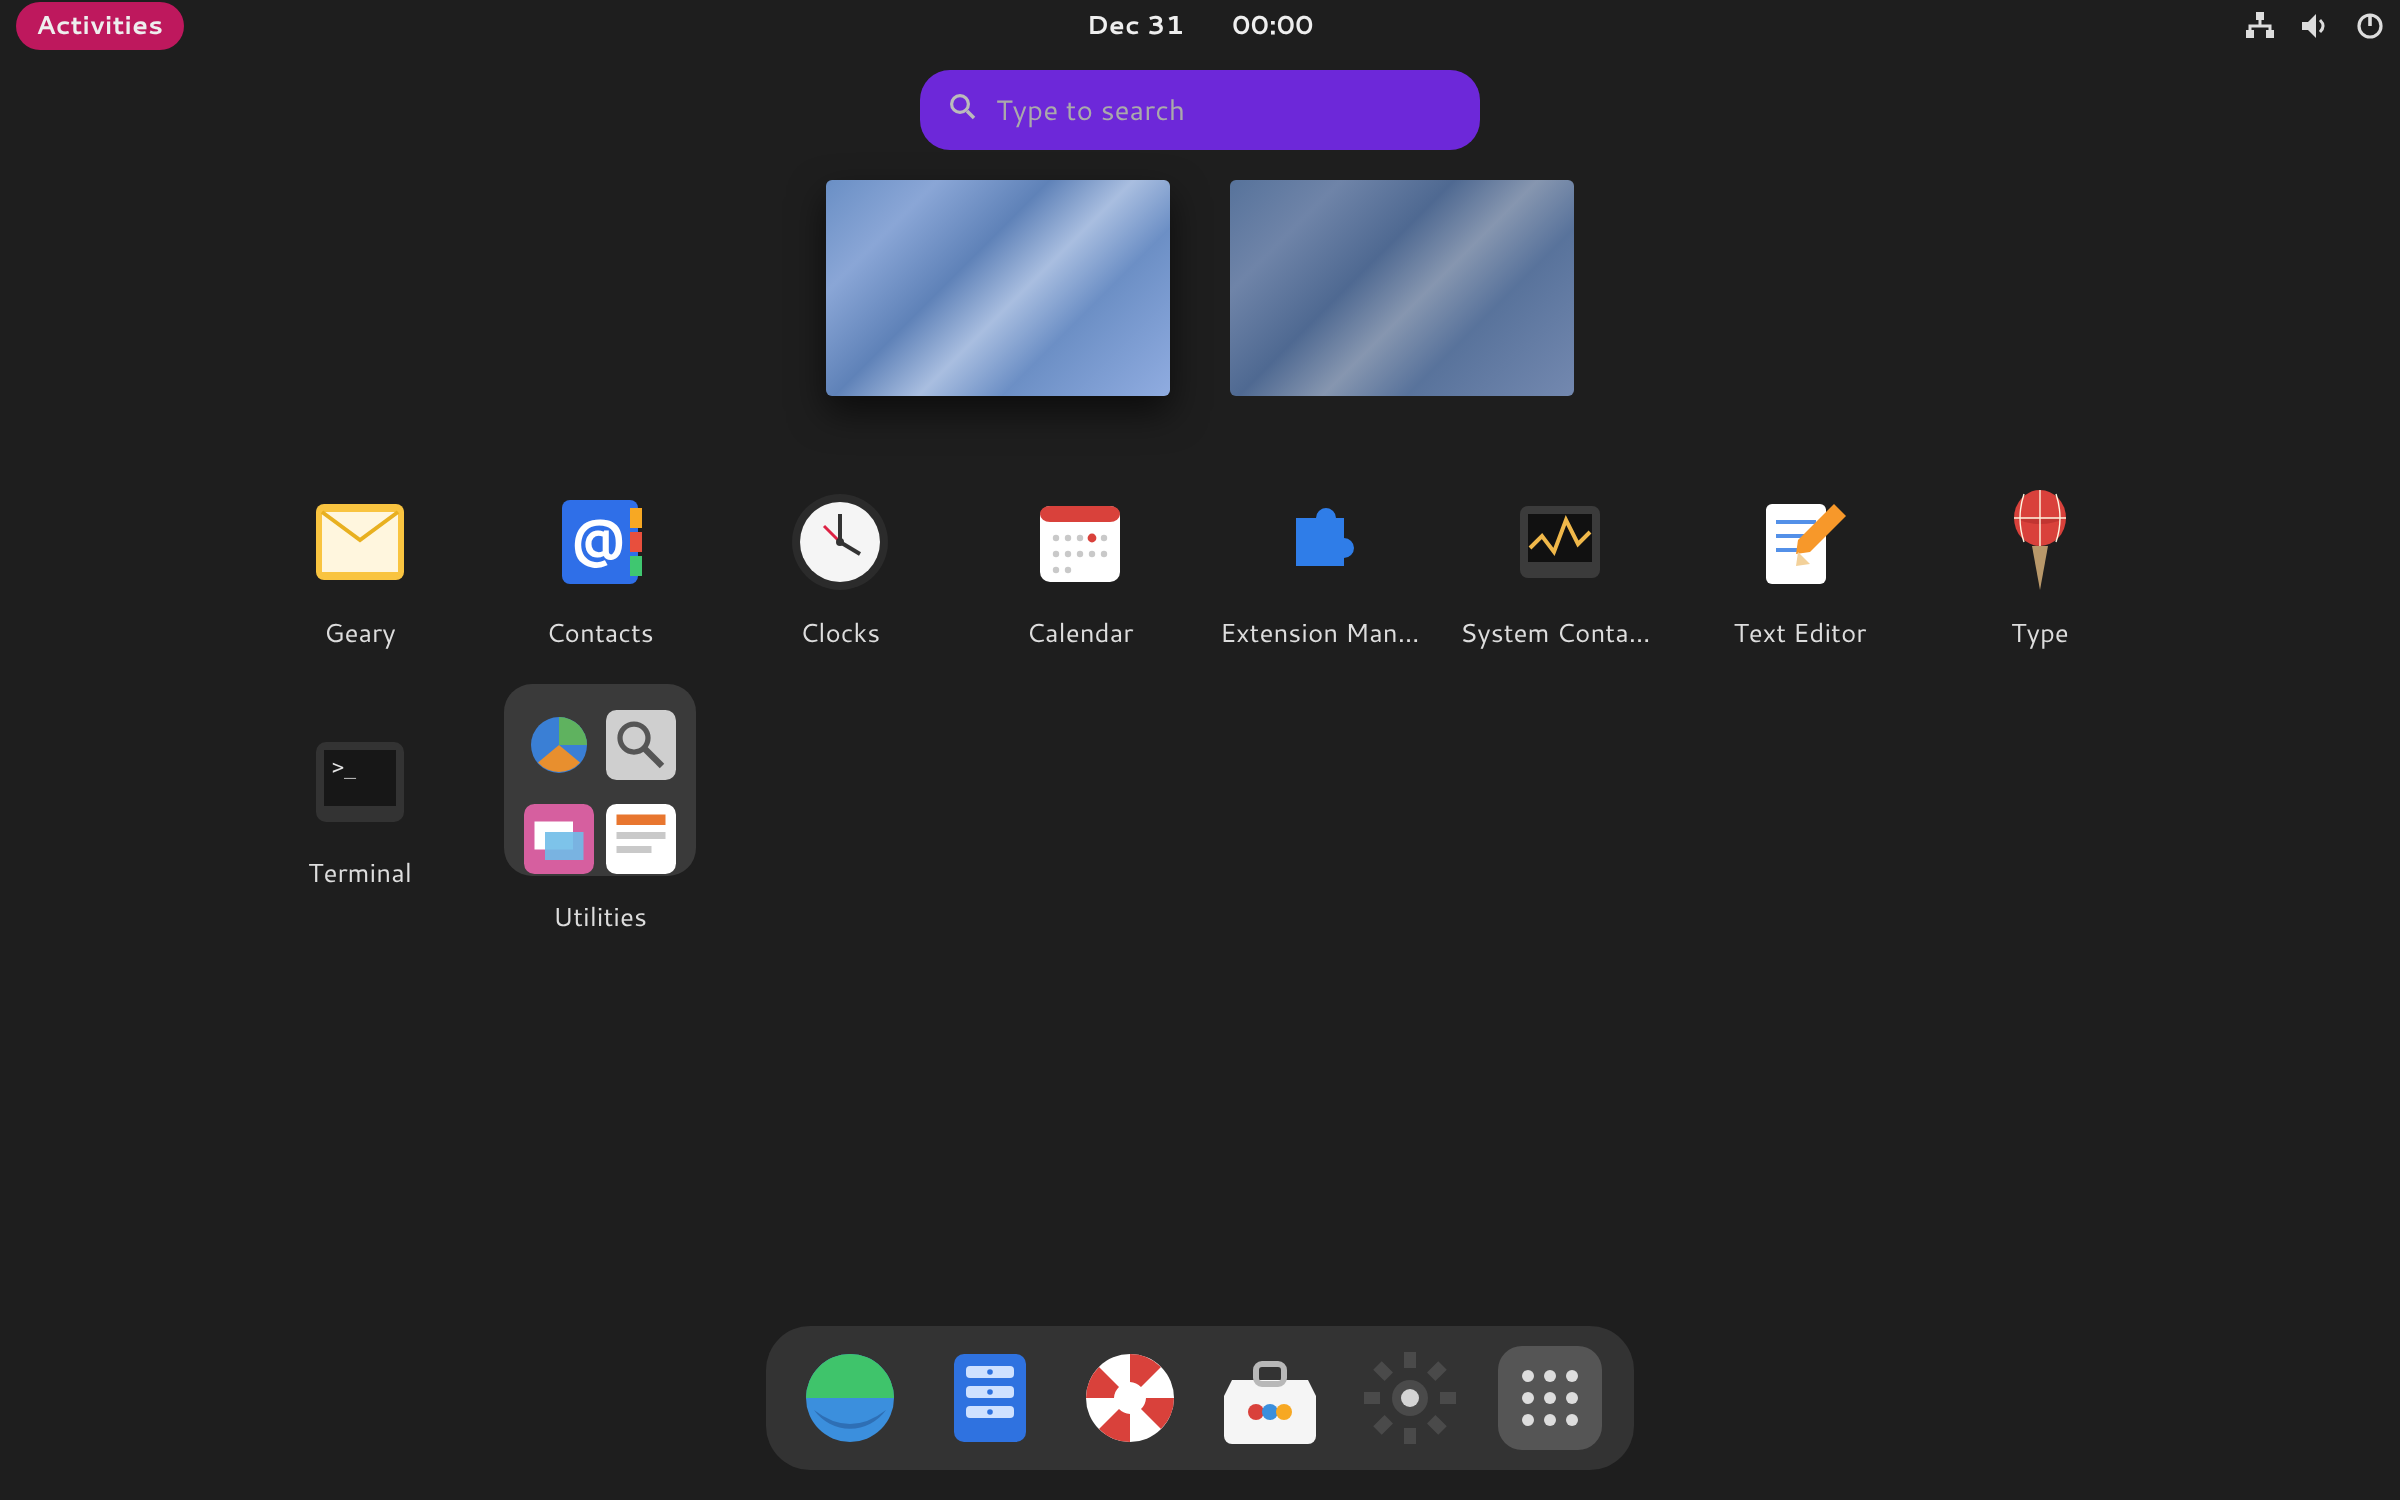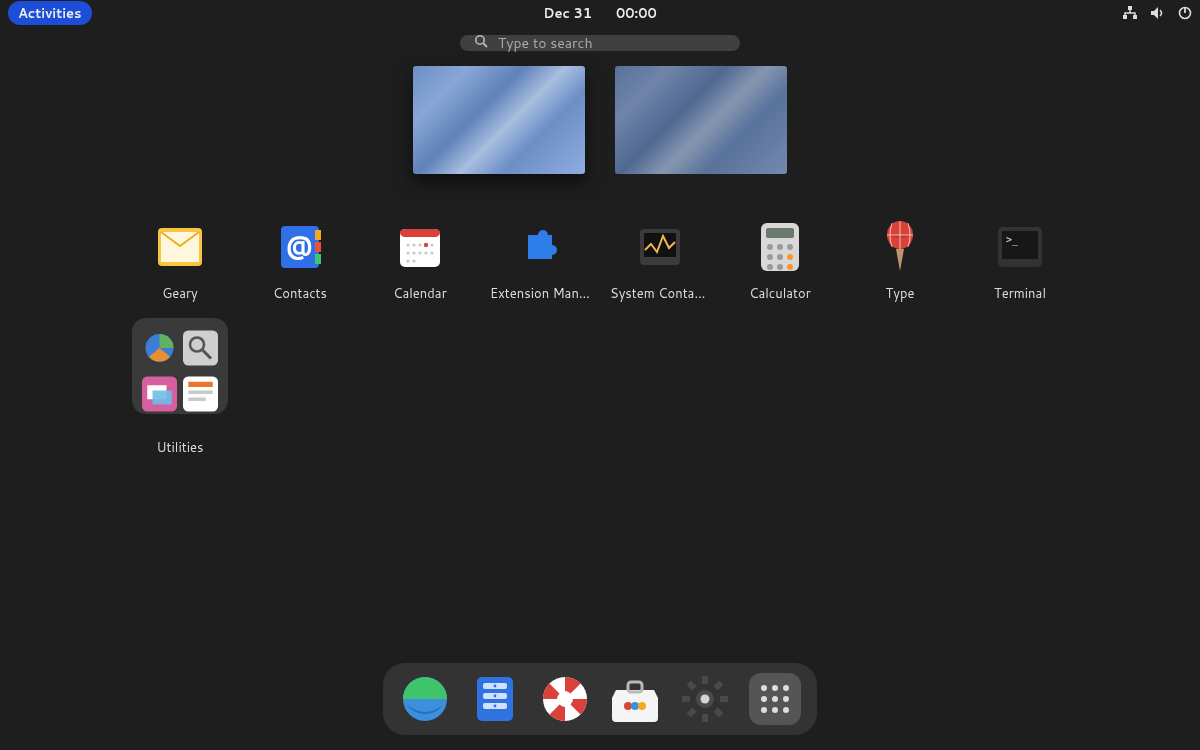--- a/index.html
+++ b/index.html
@@ -13,21 +13,21 @@
   }
   
   .topbar {
     height: 26px;
     display: flex; align-items: center;
     padding: 0 8px;
     font-size: 13px;
     position: relative;
   }
   .activities-btn {
-    background: #1d4ed8;
+    background: #be185d;
     border-radius: 13px;
     padding: 3px 10px;
     font-size: 13px;
     font-weight: 600;
     cursor: pointer;
   }
   .clock {
     position: absolute;
     left: 50%; transform: translateX(-50%);
     font-weight: 700;
@@ -35,22 +35,22 @@
     display: flex; gap: 24px;
   }
   .status-area {
     margin-left: auto;
     display: flex; gap: 12px; align-items: center;
   }
   .status-area svg { display: block; }
   
   .search-wrap { display: flex; justify-content: center; margin-top: 9px; }
   .search-box {
-    width: 280px; height: 16px;
-    background: #404040;
+    width: 280px; height: 40px;
+    background: #6d28d9;
     border-radius: 15px;
     display: flex; align-items: center;
     padding: 0 14px;
     gap: 10px;
     color: #aaa;
     font-size: 14px;
   }
   
   .workspaces {
     display: flex; justify-content: center; gap: 30px;
@@ -91,21 +91,21 @@
     background: #3a3a3a;
     border-radius: 14px;
     display: grid;
     grid-template-columns: 1fr 1fr;
     grid-template-rows: 1fr 1fr;
     gap: 6px;
     padding: 10px;
     margin-top: -22px;
   }
   .folder-tile .mini { width: 100%; height: 100%; border-radius: 3px; }
-  .app.folder { gap: 24px; }
+  .app.folder { gap: 12px; }
   
   .dock {
     position: absolute;
     bottom: 15px; left: 50%; transform: translateX(-50%);
     background: #333333;
     border-radius: 22px;
     padding: 10px 16px;
     display: flex; gap: 18px; align-items: center;
   }
   .dock-icon { width: 52px; height: 52px; display:flex;align-items:center;justify-content:center; cursor:pointer; }
@@ -186,20 +186,33 @@
           <rect x="40" y="8" width="6" height="10" fill="#f7a823"></rect>
           <rect x="40" y="20" width="6" height="10" fill="#e84f3d"></rect>
           <rect x="40" y="32" width="6" height="10" fill="#3fc770"></rect>
           <text x="24" y="32" font-size="26" font-weight="700" text-anchor="middle" fill="#fff">@</text>
         </svg>
     </div>
     <div class="app-label">Contacts</div>
   </div>
 
 
+  <div class="app">
+    <div class="app-icon">
+      <svg width="52" height="52" viewBox="0 0 52 52">
+          <circle cx="26" cy="26" r="24" fill="#2b2b2b"></circle>
+          <circle cx="26" cy="26" r="20" fill="#f5f5f5"></circle>
+          <line x1="26" y1="26" x2="26" y2="12" stroke="#333" stroke-width="2"></line>
+          <line x1="26" y1="26" x2="36" y2="32" stroke="#333" stroke-width="2"></line>
+          <line x1="26" y1="26" x2="18" y2="18" stroke="#d24" stroke-width="1.5"></line>
+          <circle cx="26" cy="26" r="2" fill="#333"></circle>
+        </svg>
+    </div>
+    <div class="app-label">Clocks</div>
+  </div>
 
   <div class="app">
     <div class="app-icon">
       <svg width="48" height="48" viewBox="0 0 48 48">
           <rect x="4" y="6" width="40" height="38" rx="5" fill="#fff"></rect>
           <rect x="4" y="6" width="40" height="8" rx="5" fill="#d9413b"></rect>
           <g fill="#c9c9c9">
             <circle cx="12" cy="22" r="1.6"></circle>
             <circle cx="18" cy="22" r="1.6"></circle>
             <circle cx="24" cy="22" r="1.6"></circle>
@@ -232,41 +245,34 @@
     <div class="app-icon">
       <svg width="50" height="50" viewBox="0 0 50 50">
           <rect x="5" y="7" width="40" height="36" rx="4" fill="#3b3b3b"></rect>
           <rect x="9" y="11" width="32" height="24" fill="#111"></rect>
           <polyline points="10,28 16,22 22,30 28,14 34,26 40,20" fill="none" stroke="#f0b84a" stroke-width="2"></polyline>
         </svg>
     </div>
     <div class="app-label">System Contacts</div>
   </div>
 
-
-  <div class="app">
-    <div class="app-icon">
-      <svg width="46" height="52" viewBox="0 0 46 52">
-          <rect x="4" y="2" width="38" height="48" rx="6" fill="#d8d8d8"></rect>
-          <rect x="9" y="7" width="28" height="10" rx="2" fill="#6b7a6e"></rect>
-          <g fill="#9a9a9a">
-            <circle cx="13" cy="26" r="3"></circle>
-            <circle cx="23" cy="26" r="3"></circle>
-            <circle cx="33" cy="26" r="3"></circle>
-            <circle cx="13" cy="36" r="3"></circle>
-            <circle cx="23" cy="36" r="3"></circle>
-            <circle cx="13" cy="46" r="3"></circle>
-            <circle cx="23" cy="46" r="3"></circle>
-          </g>
-          <circle cx="33" cy="36" r="3" fill="#f7982a"></circle>
-          <rect x="30" y="43" width="6" height="6" rx="3" fill="#f7982a"></rect>
-        </svg>
-    </div>
-    <div class="app-label">Calculator</div>
-  </div>
+  <div class="app">
+    <div class="app-icon">
+      <svg width="50" height="50" viewBox="0 0 50 50">
+          <rect x="8" y="6" width="30" height="40" rx="3" fill="#fff"></rect>
+          <line x1="13" y1="15" x2="33" y2="15" stroke="#5390e8" stroke-width="2"></line>
+          <line x1="13" y1="22" x2="33" y2="22" stroke="#5390e8" stroke-width="2"></line>
+          <line x1="13" y1="29" x2="28" y2="29" stroke="#5390e8" stroke-width="2"></line>
+          <path d="M42 6 l6 6 -18 18 -7 1 1 -7 z" fill="#f7982a"></path>
+          <path d="M24 30 l-1 7 7 -1 z" fill="#f3d19a"></path>
+        </svg>
+    </div>
+    <div class="app-label">Text Editor</div>
+  </div>
+
 
   <div class="app">
     <div class="app-icon">
       <svg width="48" height="52" viewBox="0 0 48 52">
           <ellipse cx="24" cy="14" rx="13" ry="14" fill="#d9413b"></ellipse>
           <path d="M11 14 q13 6 26 0" fill="#c13531"></path>
           <path d="M11 14 h26" stroke="#fff5e0" stroke-width="0.7" fill="none"></path>
           <path d="M24 0 v28 M16 2 q-4 12 0 24 M32 2 q4 12 0 24" stroke="#fff5e0" stroke-width="0.7" fill="none"></path>
           <path d="M20 28 l4 22 l4 -22 z" fill="#b8986a"></path>
         </svg>

